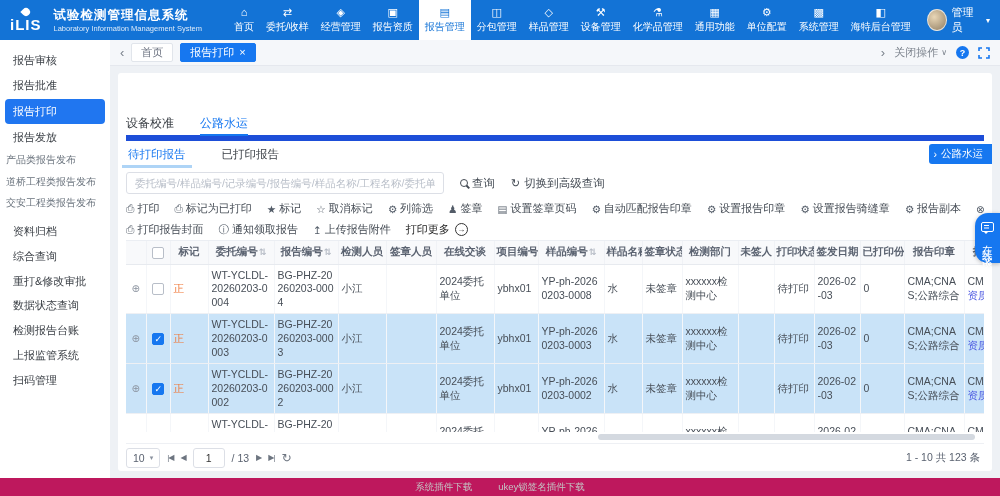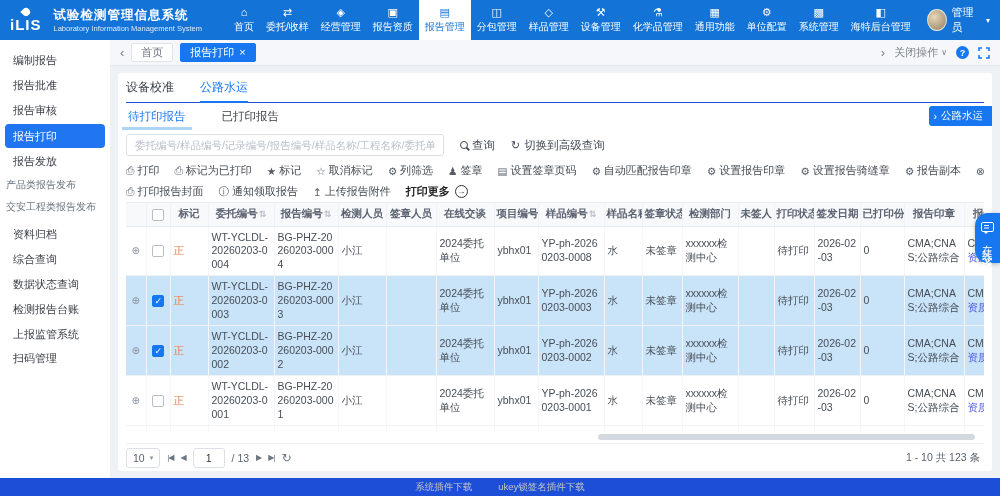--- a/index.html
+++ b/index.html
@@ -39,21 +39,21 @@
   .ts-close { font-size:11px; line-height:1; }
   .ts-right { margin-left:auto; display:flex; align-items:center; gap:9px; font-size:11px; }
   .ts-ops { display:flex; align-items:center; gap:3px; cursor:pointer; }
   .ts-ops .caret { font-size:8px; }
   .help-ic { width:13px; height:13px; border-radius:50%; background:#1677f0; color:#fff; font-size:9px; font-weight:bold; display:flex; align-items:center; justify-content:center; cursor:pointer; }
   .fs-ic { cursor:pointer; }
 
   .content { flex:1; padding:7px 8px; min-height:0; }
   .card { background:#fff; border-radius:3px; height:100%; padding:0 8px; display:flex; flex-direction:column; position:relative; overflow:hidden; }
 
-  .cat-tabs { display:flex; gap:26px; border-bottom:1px solid #1d4ed8; height:30px; align-items:center; flex:none; }
+  .cat-tabs { display:flex; gap:26px; border-bottom:6px solid #1d4ed8; height:30px; align-items:center; flex:none;margin-top:38px; }
   .cat-tab { font-size:12px; color:#3a3f45; cursor:pointer; position:relative; height:100%; display:flex; align-items:center; }
   .cat-tab.active { color:#1677f0; }
   .cat-tab.active::after { content:""; position:absolute; left:0; right:0; bottom:-1px; height:2px; background:#1677f0; }
 
   .status-row { display:flex; align-items:center; height:27px; flex:none; position:relative; }
   .status-tabs { display:flex; gap:32px; height:100%; }
   .status-tab { font-size:11.5px; color:#3a3f45; cursor:pointer; position:relative; display:flex; align-items:center; padding:0 2px; }
   .status-tab.active { color:#1677f0; }
   .status-tab.active::after { content:""; position:absolute; left:-4px; right:-4px; bottom:0; height:3px; background:#aed4f6; }
   .side-btn { position:absolute; right:-8px; top:3px; background:#1677f0; color:#fff; font-size:10.5px; padding:3px 9px 3px 5px; border-radius:3px 0 0 3px; display:flex; gap:4px; align-items:center; cursor:pointer; }
@@ -62,21 +62,21 @@
   .search-input { width:318px; height:22px; border:1px solid #dcdfe6; border-radius:3px; padding:0 8px; font-size:10.5px; color:#555; outline:none; }
   .search-input::placeholder { color:#b9bfc9; }
   .q-btn { display:flex; align-items:center; gap:4px; font-size:11.5px; color:#454c55; cursor:pointer; white-space:nowrap; }
   .mag { width:8px; height:8px; border:1.5px solid #454c55; border-radius:50%; position:relative; display:inline-block; }
   .mag::after { content:""; position:absolute; width:4px; height:1.5px; background:#454c55; transform:rotate(45deg); right:-3px; bottom:-1px; }
   .ric { font-size:11px; color:#454c55; }
 
   .tb-row { display:flex; gap:15px; align-items:center; height:21px; flex:none; font-size:11px; color:#454c55; white-space:nowrap; overflow:hidden; }
   .tb-btn { display:flex; align-items:center; gap:3px; cursor:pointer; }
   .tb-btn .ticon { font-size:10.5px; color:#535c68; }
-  .tb-btn.strong { font-weight:bold; color:#222; }
+  .tb-btn.strong { font-weight:normal; color:#222; }
   .more-circle { width:13px; height:13px; border:1px solid #333; border-radius:50%; display:flex; align-items:center; justify-content:center; font-size:8px; margin-left:2px; }
 
   .table-wrap { flex:1; min-height:0; overflow:hidden; border-top:1px solid #ebeef3; }
   table { border-collapse:collapse; table-layout:fixed; width:898px; }
   th { background:#f8f9fb; color:#5a6270; font-size:10.5px; font-weight:bold; height:23px; border-bottom:1px solid #e7eaef; border-right:1px solid #f0f2f6; text-align:center; padding:2px 2px; white-space:nowrap; overflow:hidden; }
   td { font-size:10.5px; color:#474e57; border-bottom:1px solid #eef0f4; border-right:1px solid #f4f6f9; padding:4px 3px; vertical-align:middle; word-break:break-all; line-height:1.3; height:45px; }
   tr.selected td { background:#c9e3f8; }
   .handle { color:#8a929e; font-size:10px; cursor:pointer; }
   .cb { width:12px; height:12px; border:1px solid #b8bec8; border-radius:2px; background:#fff; display:inline-block; cursor:pointer; position:relative; vertical-align:middle; }
   .cb.checked { background:#1677f0; border-color:#1677f0; }
@@ -90,21 +90,21 @@
   .hthumb { position:absolute; left:55%; width:44%; height:6px; top:1px; background:#d4d9e0; border-radius:3px; cursor:pointer; }
 
   .pager { height:28px; flex:none; display:flex; align-items:center; gap:7px; font-size:10.5px; color:#5a6270; border-top:1px solid #eef0f4; }
   .psize { border:1px solid #dcdfe6; border-radius:3px; height:20px; padding:0 6px; display:flex; align-items:center; gap:5px; cursor:pointer; }
   .psize .caret { font-size:7px; color:#8a929e; }
   .pbtn { font-size:8px; color:#6d7580; cursor:pointer; letter-spacing:-1px; }
   .pbtn.refresh { font-size:12px; letter-spacing:0; }
   .pinput { width:32px; height:20px; border:1px solid #dcdfe6; border-radius:3px; text-align:center; font-size:10.5px; color:#333; outline:none; }
   .psummary { margin-left:auto; padding-right:4px; }
 
-  .footer { height:18px; background:#1d4ed8; color:#c4c4c4; display:flex; align-items:center; justify-content:center; gap:26px; font-size:9.5px; }
+  .footer { height:18px; background:#be185d; color:#c4c4c4; display:flex; align-items:center; justify-content:center; gap:26px; font-size:9.5px; }
   .f-link { cursor:pointer; }
 
   .chat-float { position:absolute; right:0; top:213px; width:25px; background:#1677f0; color:#fff; border-radius:13px 0 0 13px; padding:9px 0 10px; display:flex; flex-direction:column; align-items:center; gap:5px; cursor:pointer; box-shadow:0 1px 4px rgba(0,0,0,.25); }
   .chat-ic { width:13px; height:10px; border:1.5px solid #fff; border-radius:2px; position:relative; }
   .chat-ic::before { content:""; position:absolute; left:2px; top:2px; width:5px; height:1px; background:#fff; box-shadow:0 2.5px 0 #fff; }
   .chat-ic::after { content:""; position:absolute; bottom:-4.5px; left:1.5px; border:2.5px solid transparent; border-top-color:#fff; }
   .chat-label { writing-mode:vertical-rl; letter-spacing:4px; font-size:10.5px; line-height:1; }
 </style>
 </head>
 <body>
@@ -177,45 +177,48 @@
   <div class="user-area">
     <span class="avatar"></span>
     <span>管理员</span>
     <span class="u-caret">▾</span>
   </div>
 </div>
 
 <div class="main-wrap">
   <aside class="sidebar">
       <div class="side-item">
-        <span>编制报告</span>
+        <span>报告审核</span>
       </div>
       <div class="side-item">
         <span>报告批准</span>
-      </div>
-      <div class="side-item">
-        <span>报告审核</span>
       </div>
       <div class="side-item active">
         <span>报告打印</span>
       </div>
       <div class="side-item">
         <span>报告发放</span>
       </div>
       <div class="side-item child">
         <span>产品类报告发布</span>
       </div>
       <div class="side-item child">
+        <span>道桥工程类报告发布</span>
+      </div>
+      <div class="side-item child">
         <span>交安工程类报告发布</span>
       </div>
       <div class="side-item gap">
         <span>资料归档</span>
       </div>
       <div class="side-item">
         <span>综合查询</span>
+      </div>
+      <div class="side-item">
+        <span>重打&amp;修改审批</span>
       </div>
       <div class="side-item">
         <span>数据状态查询</span>
       </div>
       <div class="side-item">
         <span>检测报告台账</span>
       </div>
       <div class="side-item">
         <span>上报监管系统</span>
       </div>

